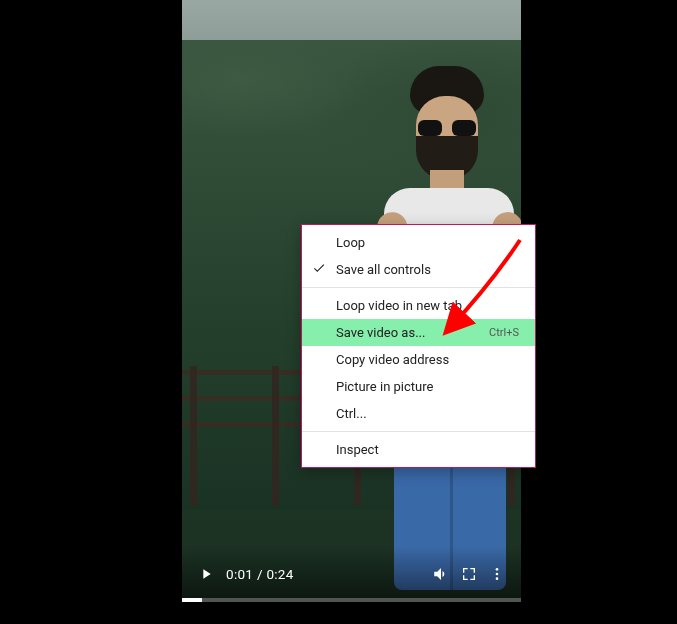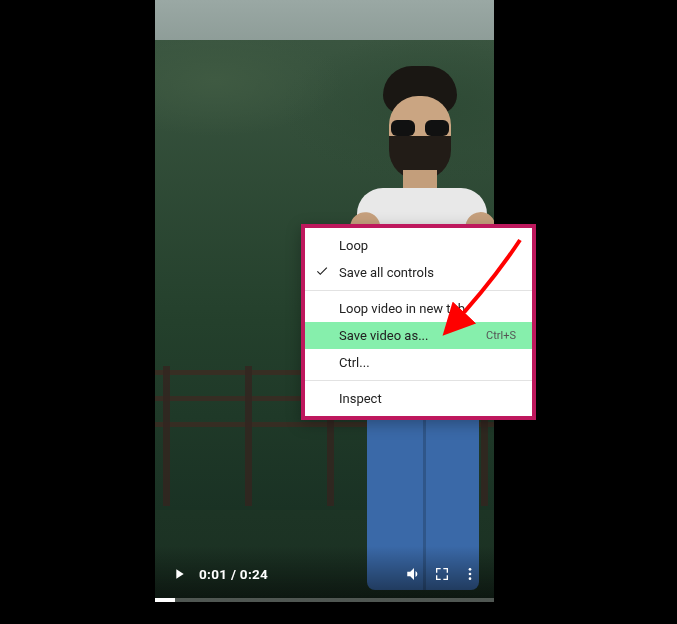--- a/index.html
+++ b/index.html
@@ -6,28 +6,27 @@
   body {
     width: 677px;
     height: 624px;
     background: #000;
     font-family: -apple-system, "Segoe UI", Roboto, Arial, sans-serif;
     position: relative;
     overflow: hidden;
   }
   .video-frame {
     position: absolute;
-    left: 155px;
+    left: 182px;
     top: 0;
     width: 339px;
     height: 602px;
     background: linear-gradient(to bottom,
       #6e7d7a 0%, #4a5e55 15%, #2f4a35 40%, #25402d 60%, #1e3626 80%, #1a2f22 100%);
     overflow: hidden;
-    font-weight: bold;
   }
   
   .sky { position:absolute; top:0; left:0; right:0; height:110px;
     background: linear-gradient(to bottom, #9aa8a4, #7a8a84); }
   .forest { position:absolute; top:40px; left:0; right:0; height:470px;
     background:
       radial-gradient(ellipse 180px 80px at 60px 40px, #3f5a42 0%, transparent 70%),
       radial-gradient(ellipse 220px 110px at 280px 70px, #2e4a35 0%, transparent 70%),
       linear-gradient(to bottom, #3a5540 0%, #24402c 60%, #1a3224 100%);
   }
@@ -74,21 +73,21 @@
   .time{ margin-left:6px; letter-spacing:.3px; }
   .spacer{ flex:1; }
   .progress{ position:absolute; left:0; right:0; bottom:0; height:4px;
     background:rgba(255,255,255,.28);}
   .progress .fill{ position:absolute; left:0; top:0; bottom:0; width:6%;
     background:#fff; }
 
   
   .context-menu {
     position:absolute; left:301px; top:224px; width:235px;
-    background:#fff; border:4px solid #be185d; box-shadow:0 4px 14px rgba(0,0,0,.28);
+    background:#fff; border:1px solid #be185d; box-shadow:0 4px 14px rgba(0,0,0,.28);
     font-size:13px; color:#222; padding:4px 0;
   }
   .menu-item{
     display:flex; align-items:center; height:27px; padding:0 16px 0 34px;
     position:relative; cursor:default;
   }
   .menu-item .check{ position:absolute; left:10px; top:5px; }
   .menu-item .shortcut{ margin-left:auto; color:#555; font-size:11px; }
   .menu-item.highlight{ background:#86efac; }
   .menu-sep{ height:1px; background:#e2e2e2; margin:4px 0; }
@@ -172,20 +171,26 @@
   </div>
   <div class="menu-sep"></div>
   <div class="menu-item">
     <span>Loop video in new tab</span>
   </div>
   <div class="menu-item highlight">
     <span>Save video as...</span>
     <span class="shortcut">Ctrl+S</span>
   </div>
   <div class="menu-item">
+    <span>Copy video address</span>
+  </div>
+  <div class="menu-item">
+    <span>Picture in picture</span>
+  </div>
+  <div class="menu-item">
     <span>Ctrl...</span>
   </div>
   <div class="menu-sep"></div>
   <div class="menu-item">
     <span>Inspect</span>
   </div>
 </div>
 
 <svg class="arrow-svg" width="90" height="110">
   <defs>

